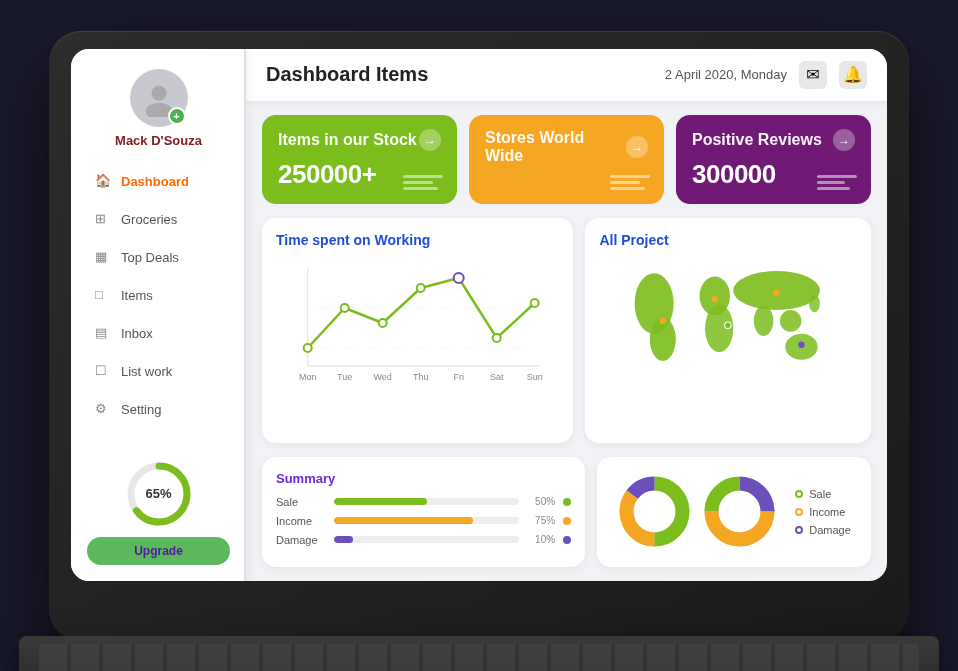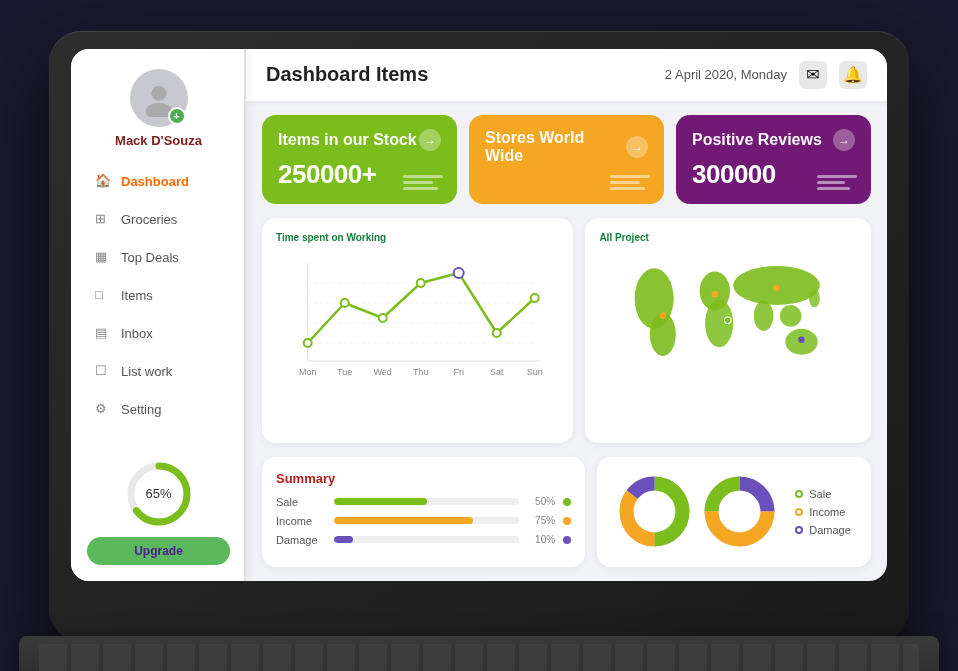--- a/index.html
+++ b/index.html
@@ -175,21 +175,21 @@
     .progress-circle-wrap svg {
       transform: rotate(-90deg);
     }
     .progress-label {
       position: absolute;
       inset: 0;
       display: flex;
       align-items: center;
       justify-content: center;
       font-size: 13px;
-      font-weight: 400;
+      font-weight: 700;
       color: #333;
     }
     .upgrade-btn {
       width: 100%;
       background: #5cb85c;
       color: #4c1d95;
       border: none;
       border-radius: 20px;
       padding: 7px 0;
       font-size: 12px;
@@ -317,23 +317,23 @@
     .chart-card {
       background: #fff;
       border-radius: 14px;
       padding: 14px;
       box-shadow: 0 2px 8px rgba(0,0,0,0.05);
     }
     .chart-card.line-chart { flex: 1.1; }
     .chart-card.map-card { flex: 1; }
 
     .chart-title {
-      font-size: 10px;
+      font-size: 14px;
       font-weight: 700;
-      color: #15803d;
+      color: #1d4ed8;
       margin-bottom: 10px;
     }
 
     
     .line-chart-svg {
       width: 100%;
       height: 130px;
     }
 
     
@@ -363,21 +363,21 @@
       border-radius: 14px;
       padding: 14px;
       box-shadow: 0 2px 8px rgba(0,0,0,0.05);
       align-items: center;
       justify-content: center;
     }
 
     .summary-title {
       font-size: 13px;
       font-weight: 700;
-      color: #b91c1c;
+      color: #6d28d9;
       margin-bottom: 10px;
     }
     .summary-item {
       display: flex;
       align-items: center;
       gap: 8px;
       margin-bottom: 7px;
     }
     .summary-label {
       font-size: 11px;

